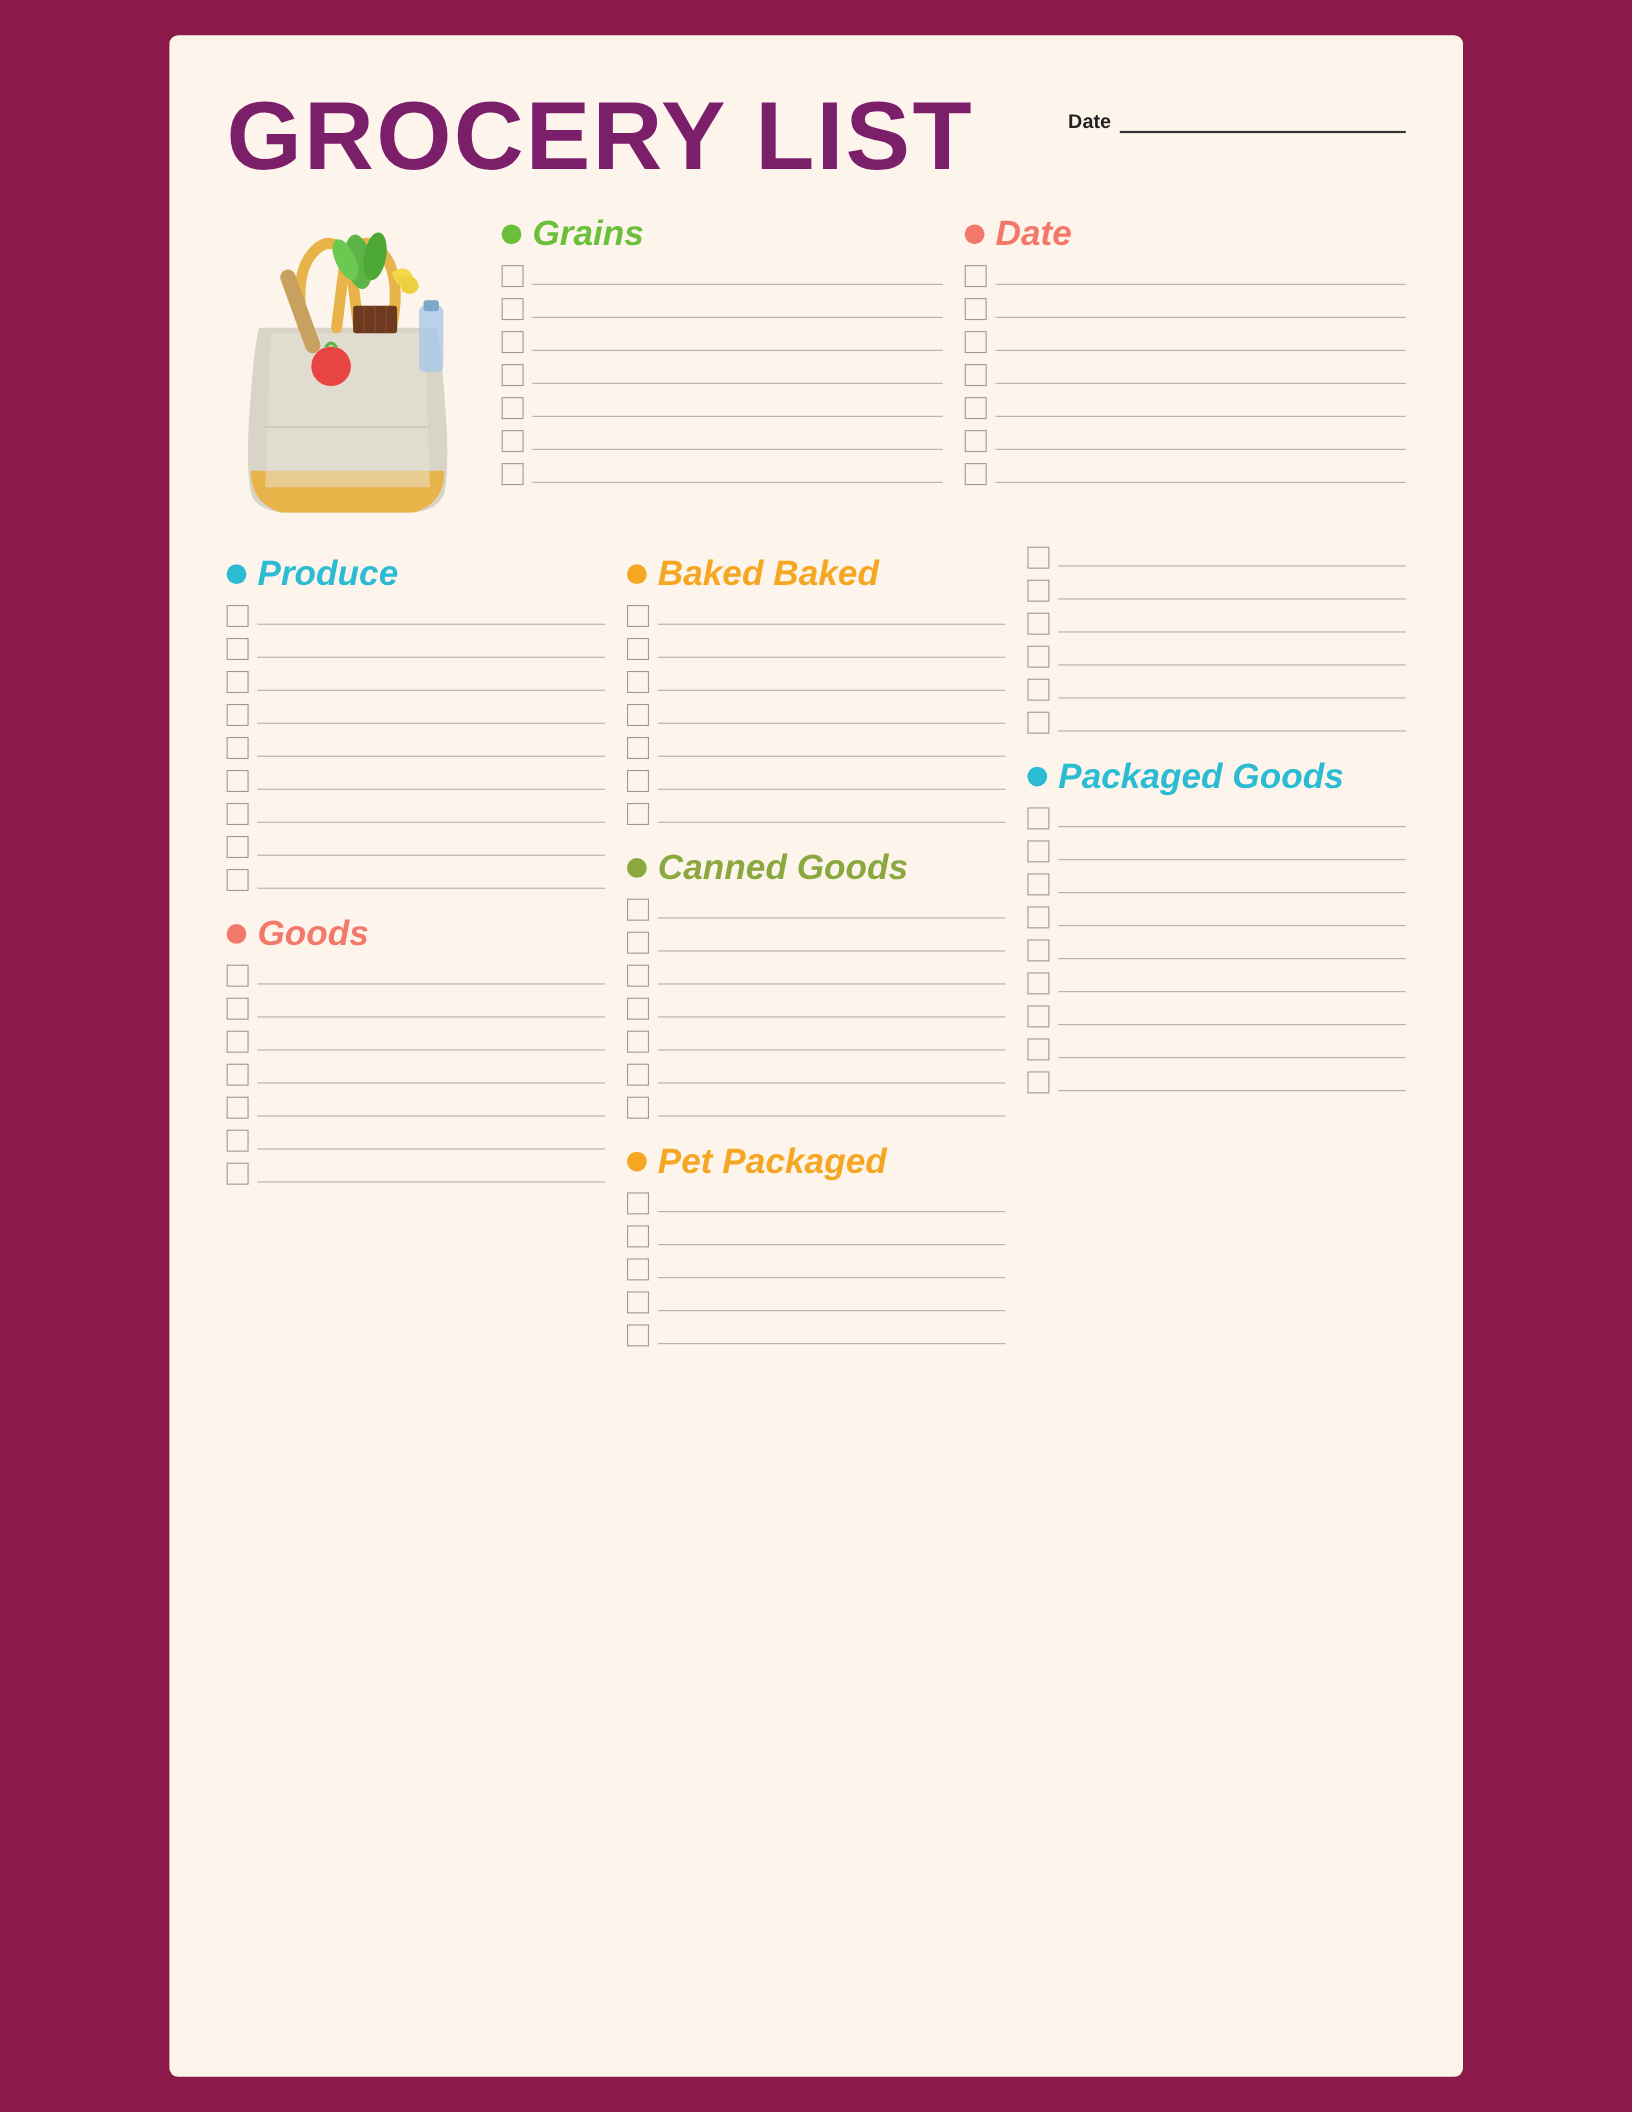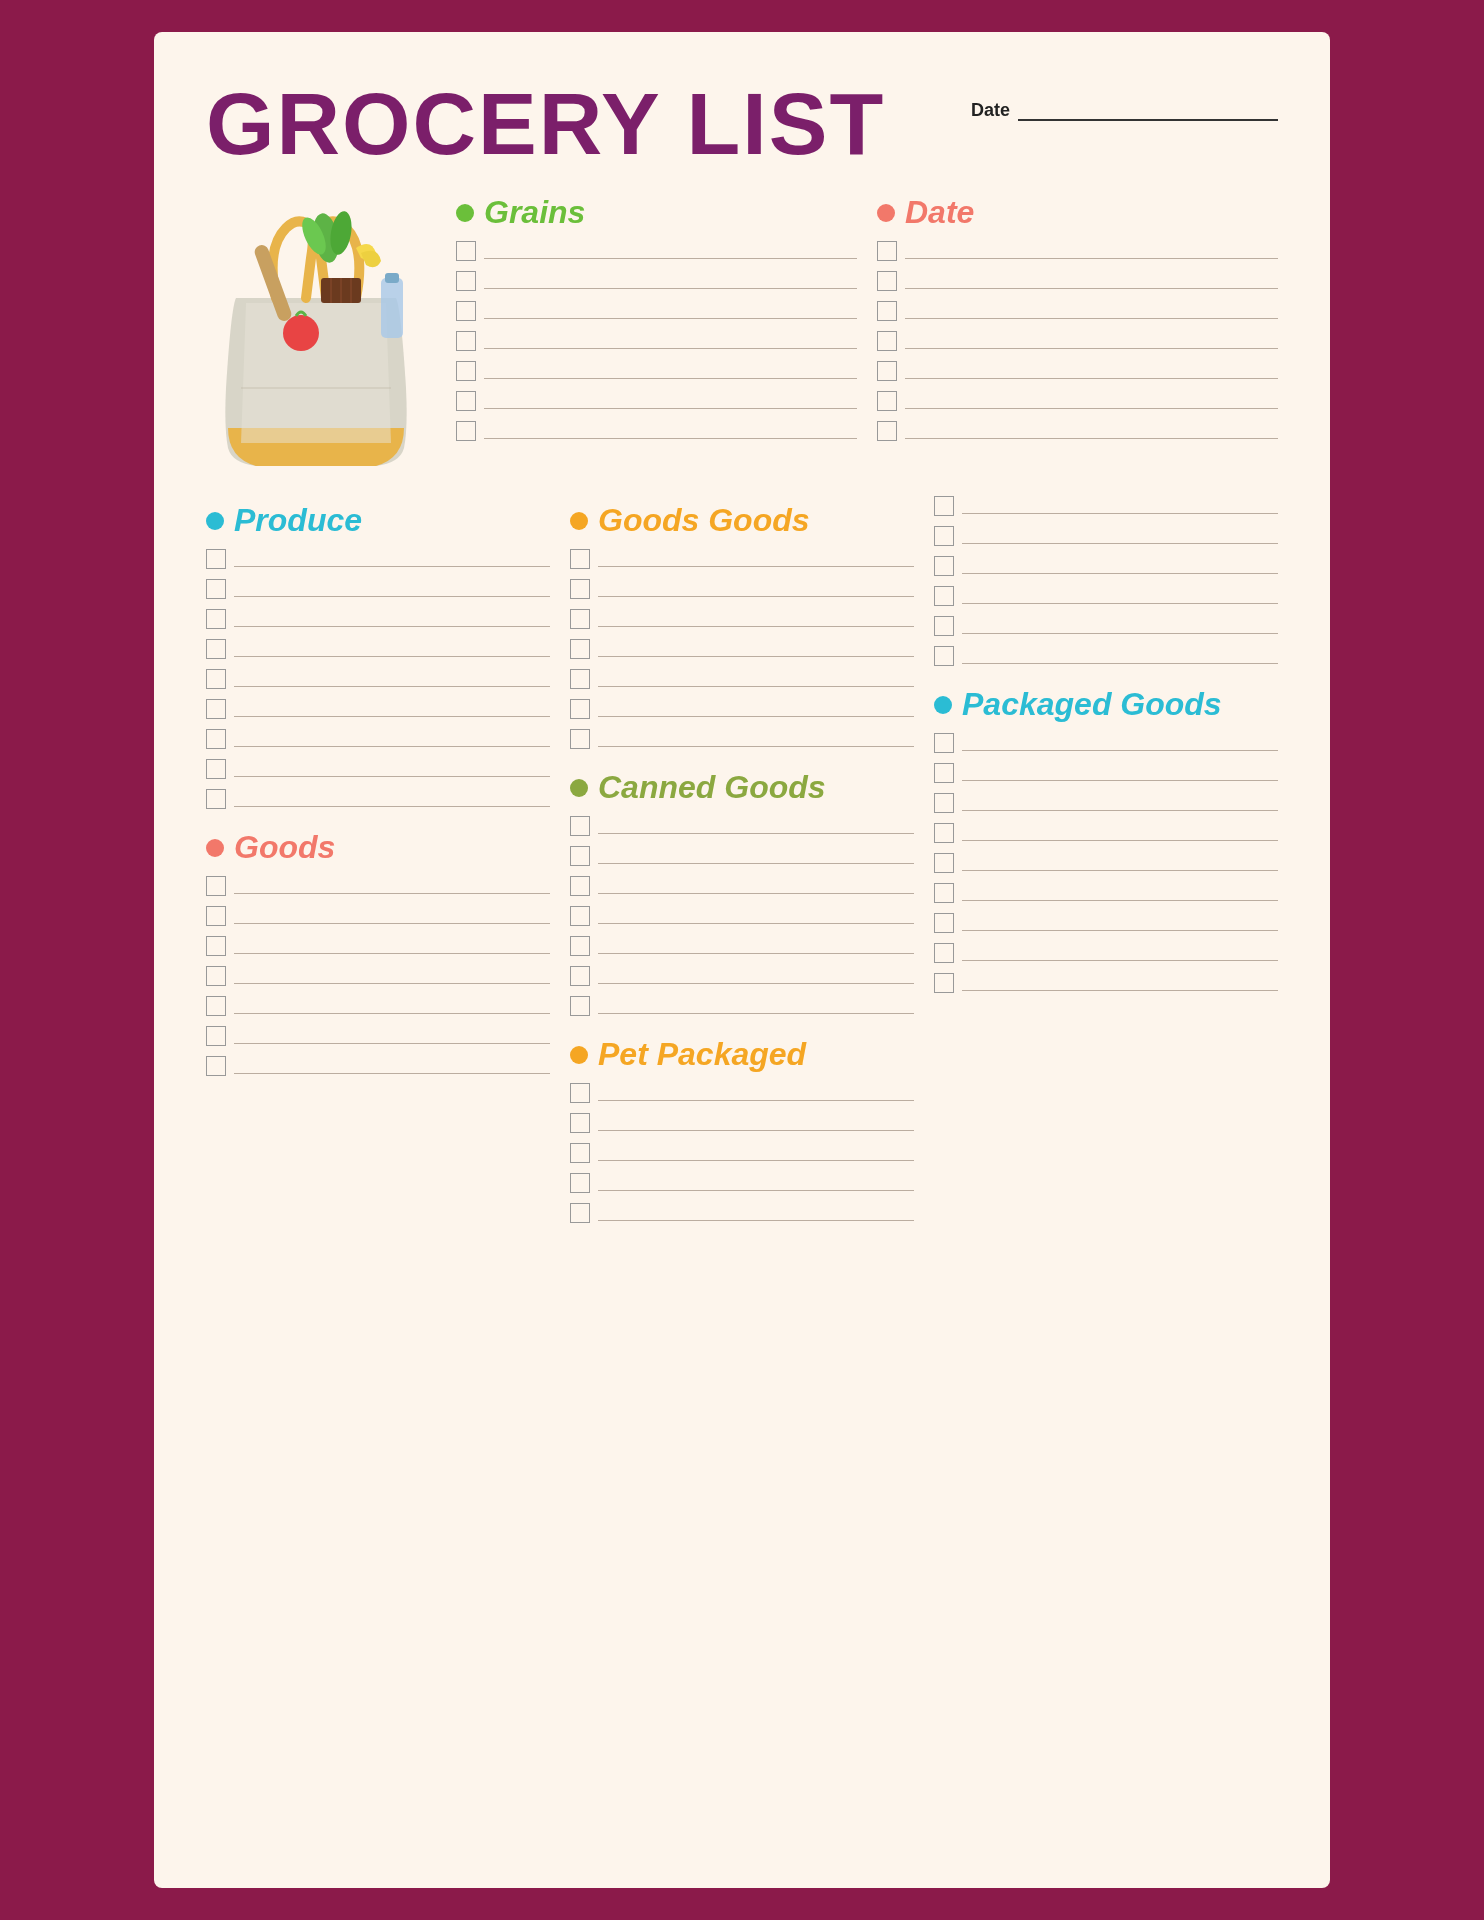--- a/index.html
+++ b/index.html
@@ -354,21 +354,21 @@
               <div class="check-line"></div>
             </div>
           </div>
       </div>
     </div>
 
     <div>
       <div class="section-block">
         <div class="section-header">
           <div class="dot orange"></div>
-          <span class="section-title color-orange">Goods Goods</span>
+          <span class="section-title color-orange">Baked Baked</span>
         </div>
         <div id="baked-goods-rows">
             <div class="check-row">
               <div class="checkbox"></div>
               <div class="check-line"></div>
             </div>
             <div class="check-row">
               <div class="checkbox"></div>
               <div class="check-line"></div>
             </div>

